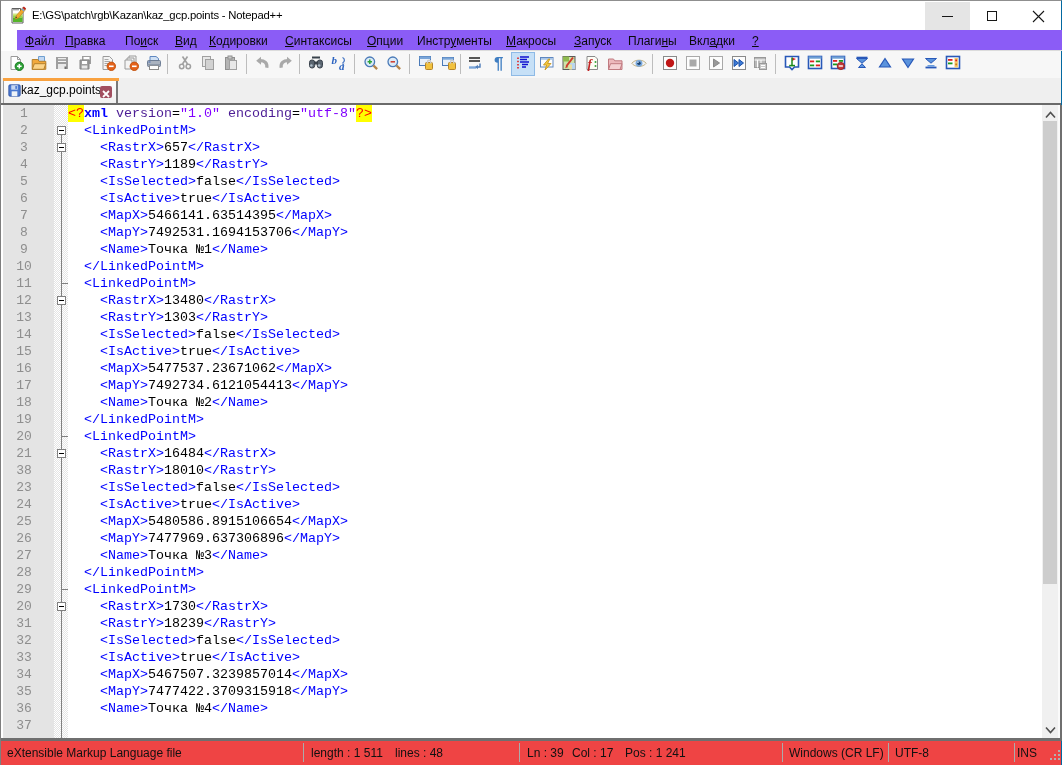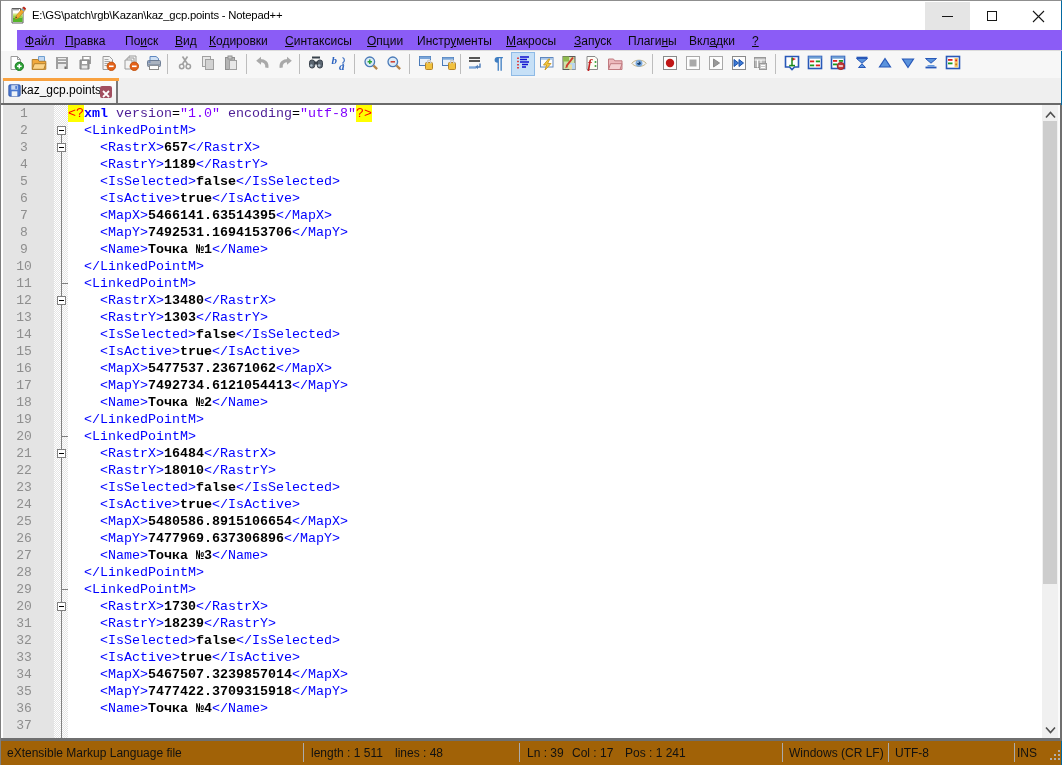--- a/index.html
+++ b/index.html
@@ -27,28 +27,28 @@
 
 #edit{position:absolute;left:1px;top:104px;width:1060px;height:633px;background:#fff}
 #nums{position:absolute;left:1px;top:0;width:51px;height:633px;background:#e4e4e4;font-family:"Liberation Mono",monospace;font-size:13px;color:#8e8e8e}
 .nl{height:17px;line-height:17px;text-align:center;width:42px}
 #foldm{position:absolute;left:52px;top:0;width:14px;height:633px;background:repeating-conic-gradient(#ffffff 0% 25%, #e4e4e4 0% 50%);background-size:2px 2px}
 .fb{position:absolute;left:3px;width:9px;height:9px;background:#fff;border:1px solid #808080}
 .fb span{position:absolute;left:1px;top:3px;width:5px;height:1px;background:#000;display:block}
 #code{position:absolute;left:66px;top:0;width:976px;height:633px;overflow:hidden;font-family:"Liberation Mono",monospace;font-size:13.333px;color:#000}
 .cl{height:17px;line-height:17px;white-space:pre}
 .cl i{font-style:normal}
-.t{color:#0000ff} .r{color:#4c1d95} .p{color:#8000ff} .b{font-weight:bold}
+.t{color:#0000ff} .r{color:#4c1d95} .p{color:#8000ff} .b{font-weight:normal}
 .y{color:#ff0000;background:#ffff00;padding:2px 0 1px} .u{color:#6a0dd0;text-decoration:underline}
 
 #sbar{position:absolute;left:1040px;top:0;width:16px;height:633px;background:#f0f0f0}
 #sbar .thumb{position:absolute;left:1px;top:16px;width:14px;height:463px;background:#cdcdcd}
 
 #sline{position:absolute;left:0;top:737px;width:100%;height:3px;background:#6f6f6f}
-#status{position:absolute;left:0;top:740px;width:100%;height:25px;background:#a16207;border-bottom:1px solid #a0a0a0}
+#status{position:absolute;left:0;top:740px;width:100%;height:25px;background:#ef4444;border-bottom:1px solid #a0a0a0}
 .st{position:absolute;top:5px;font-size:12px;color:#111}
 .ssep{position:absolute;top:2px;width:1px;height:19px;background:#ababab}
 </style></head><body>
 <div id="win">
 <div id="title">
  <svg style="position:absolute;left:9px;top:5px" width="17" height="18" viewBox="0 0 17 18">
         <path d="M2 2.5h8.5l2.5 2.5v12H2z" fill="#fff" stroke="#5f5f5f"></path>
         <path d="M10.5 2.5v2.5h2.5" fill="#eee" stroke="#5f5f5f"></path>
         <circle cx="4" cy="3.8" r=".7" fill="#555"></circle>
         <circle cx="6" cy="3.8" r=".7" fill="#555"></circle>
@@ -345,21 +345,21 @@
 <div class="nl">12</div>
 <div class="nl">13</div>
 <div class="nl">14</div>
 <div class="nl">15</div>
 <div class="nl">16</div>
 <div class="nl">17</div>
 <div class="nl">18</div>
 <div class="nl">19</div>
 <div class="nl">20</div>
 <div class="nl">21</div>
-<div class="nl">22</div>
+<div class="nl">38</div>
 <div class="nl">23</div>
 <div class="nl">24</div>
 <div class="nl">25</div>
 <div class="nl">26</div>
 <div class="nl">27</div>
 <div class="nl">28</div>
 <div class="nl">29</div>
 <div class="nl">20</div>
 <div class="nl">31</div>
 <div class="nl">32</div>

